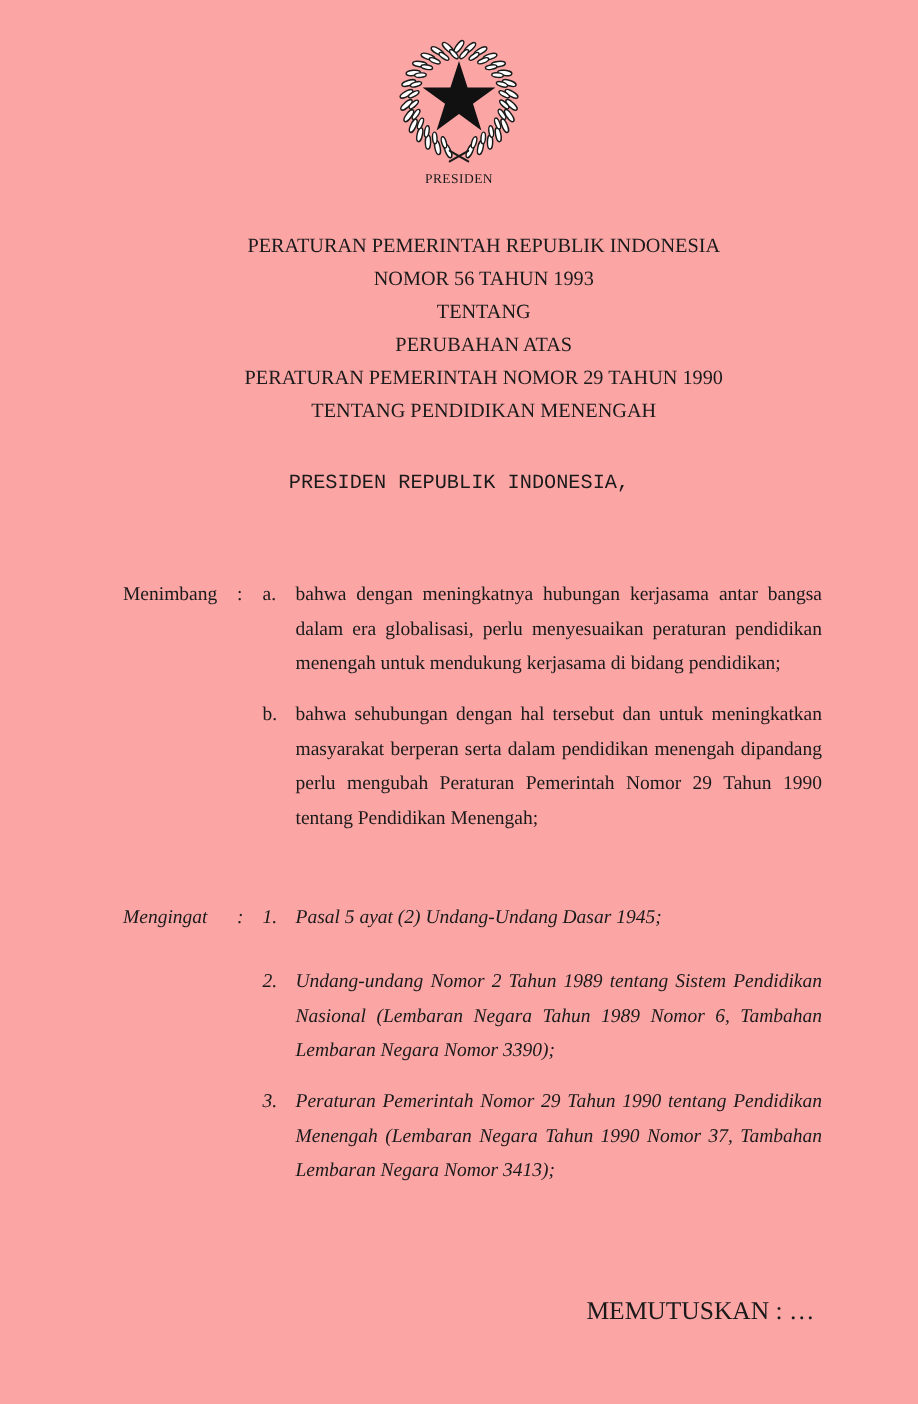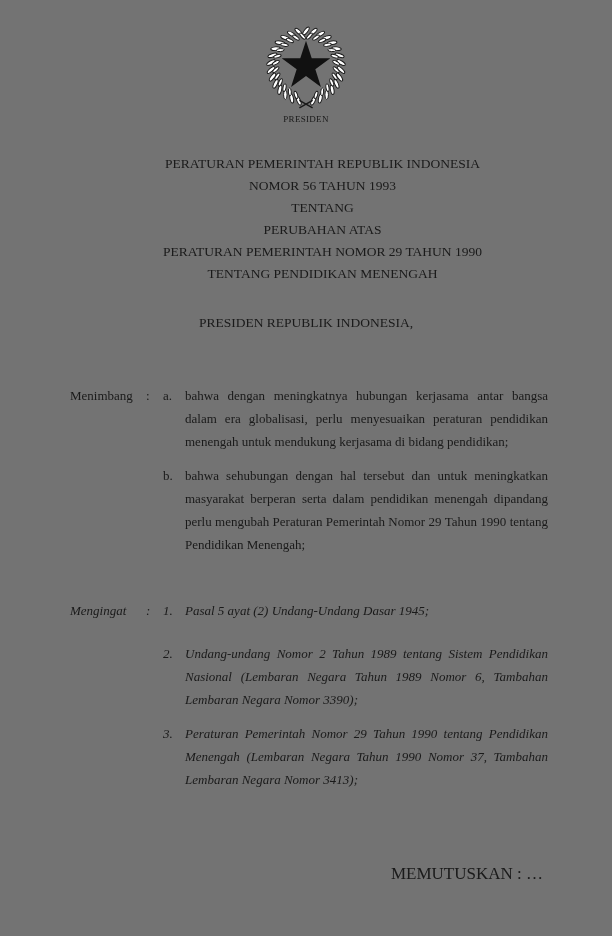--- a/index.html
+++ b/index.html
@@ -2,21 +2,21 @@
 <html><head>
 <meta charset="utf-8">
 <style>
   * { margin: 0; padding: 0; box-sizing: border-box; }
   html, body { background: #ffffff; }
   .page {
     position: relative;
     width: 612px;
     height: 936px;
     margin: 0 auto;
-    background: #737373;
+    background: #fca5a5;
     color: #1a1a1a;
     font-family: "Liberation Serif", "DejaVu Serif", serif;
     overflow: hidden;
   }
   .letterhead {
     position: absolute;
     top: 24px;
     left: 0;
     width: 100%;
     text-align: center;
@@ -43,33 +43,34 @@
   }
   .title-line { line-height: 22px; padding-left: 33px; }
   .opening-line {
     position: absolute;
     top: 311px;
     left: 0;
     width: 100%;
     text-align: center;
     font-size: 13.5px;
     line-height: 23px;
+    font-family: Liberation Mono, monospace;
   }
   .clause {
     position: absolute;
     left: 70px;
     width: 478px;
     display: flex;
     align-items: flex-start;
     font-size: 13px;
     line-height: 23px;
   }
   .clause-menimbang { top: 384px; }
   .clause-mengingat { top: 599px; font-style: italic; }
-  .clause-label { width: 76px; flex-shrink: 0; }
+  .clause-label { width: 76px; flex-shrink: 0; margin-left: 12px; }
   .clause-sep   { width: 17px; flex-shrink: 0; }
   .clause-items { flex: 1; }
   .clause-item  { display: flex; margin-bottom: 11px; }
   .clause-item:last-child { margin-bottom: 0; }
   .clause-item.gap-lg { margin-bottom: 20px; }
   .item-marker { width: 22px; flex-shrink: 0; }
   .item-text   { flex: 1; text-align: justify; text-justify: inter-word; }
   .catchword {
     position: absolute;
     top: 862px;

